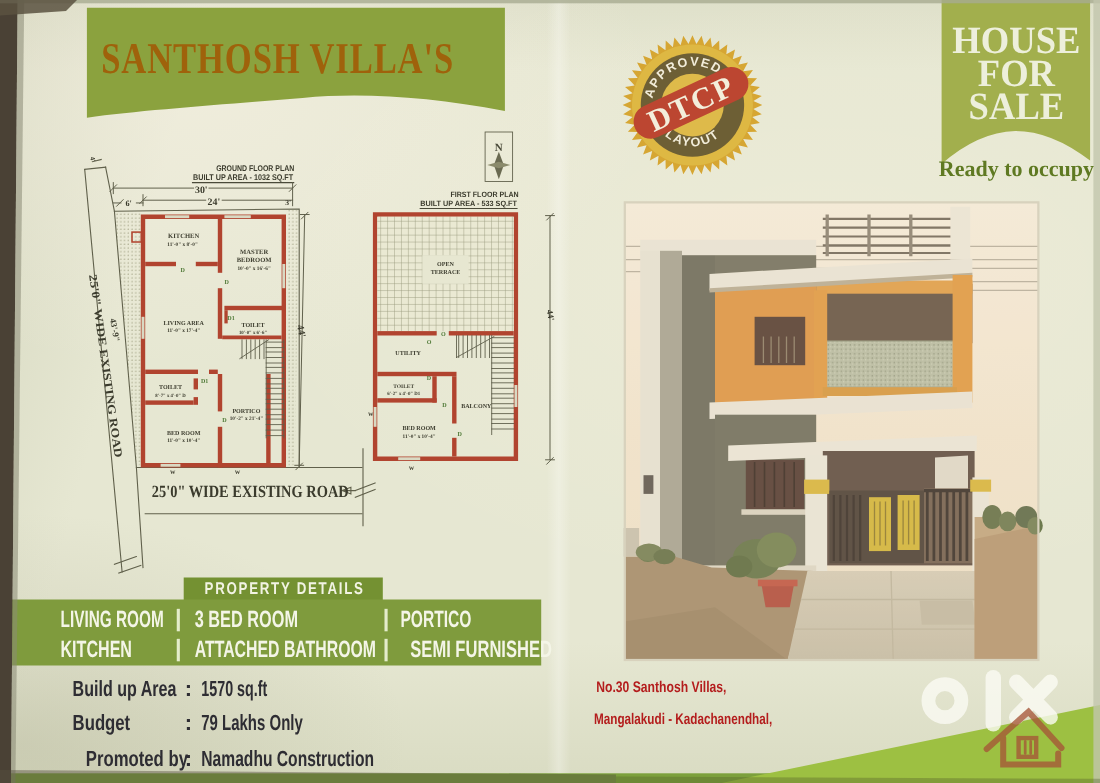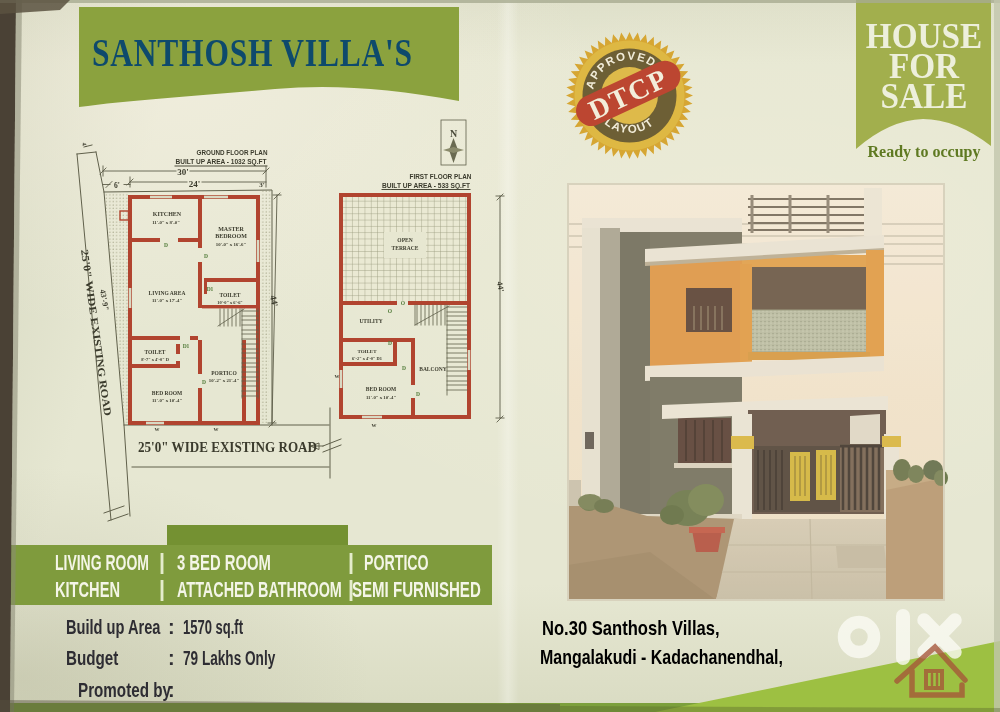--- a/index.html
+++ b/index.html
@@ -9,30 +9,30 @@
     background:
       radial-gradient(900px 500px at 75% 35%, rgba(255,248,230,0.25), rgba(0,0,0,0) 60%),
       radial-gradient(700px 420px at 18% 12%, rgba(248,242,228,0.5), rgba(0,0,0,0) 60%),
       linear-gradient(105deg, rgba(195,198,170,0.45) 0%, rgba(0,0,0,0) 16%), radial-gradient(500px 300px at 2% 95%, rgba(150,150,120,0.25), rgba(0,0,0,0) 70%),
       linear-gradient(180deg, rgba(206,208,182,0.35) 0%, rgba(0,0,0,0) 9%, rgba(0,0,0,0) 82%, rgba(198,202,170,0.40) 100%);}
   .crease{position:absolute;left:497px;top:0;width:22px;height:712px;
     background:linear-gradient(90deg,rgba(0,0,0,0) 0%,rgba(255,255,252,0.30) 50%,rgba(0,0,0,0) 100%);}
   .txt{position:absolute;white-space:nowrap;line-height:1;}
   .sx{display:inline-block;transform-origin:left top;}
   .bannerTxt{left:92px;top:33px;font-family:"Liberation Serif",serif;font-weight:bold;
-    font-size:40px;color:#0c4a6e;letter-spacing:1px;}
+    font-size:40px;color:#a16207;letter-spacing:1px;}
   .hfs{left:856px;top:22px;width:136px;text-align:center;
     font-family:"Liberation Serif",serif;font-weight:bold;font-size:35px;line-height:30px;
     color:#edefda;letter-spacing:0px;transform:scaleX(0.95);transform-origin:center top;}
   .ready{left:852px;top:144px;width:144px;text-align:center;
-    font-family:"Liberation Serif",serif;font-weight:bold;font-size:16px;color:#5e7a1f;}
+    font-family:"Liberation Serif",serif;font-weight:bold;font-size:20px;color:#5e7a1f;}
   .pd{left:186px;top:528px;font-weight:bold;font-size:15.5px;color:#f2f3e2;letter-spacing:2px;}
   .row1,.row2{color:#f4f5e6;font-weight:bold;font-size:21.5px;}
   .info{color:#2e2d33;font-weight:bold;font-size:20px;}
-  .addr{color:#000000;font-weight:bold;font-size:21px;}
+  .addr{color:#b91c1c;font-weight:bold;font-size:14px;}
 </style>
 </head>
 <body>
 <div class="page">
   <div class="bg1"></div>
   <div class="crease"></div>
 
   <svg width="1000" height="712" viewBox="0 0 1000 712" style="position:absolute;left:0;top:0;">
 
     <path d="M79,7 L459,7 L459,101 C390,88 330,84 275,89 C205,95 130,100 79,107 Z" fill="#8ba23a"></path>
@@ -370,37 +370,39 @@
     <rect x="0" y="0" width="1000" height="3" fill="#a8ab90" opacity="0.8"></rect>
     <path d="M0,0 L70,0 L60,10 L0,14 Z" fill="#5a5240" opacity="0.85"></path>
     <rect x="994" y="0" width="6" height="712" fill="#c2c5ab" opacity="0.8"></rect>
     <path d="M0,700 L560,704 L560,712 L0,712 Z" fill="#57503e" opacity="0.45"></path>
       <path d="M560,706 L1000,708 L1000,712 L560,712 Z" fill="#4f5c28" opacity="0.35"></path>
   </svg>
 
   <div class="txt bannerTxt"><span class="sx" style="transform:scaleX(0.787);">SANTHOSH VILLA'S</span></div>
   <div class="txt hfs">HOUSE<br>FOR<br>SALE</div>
   <div class="txt ready">Ready to occupy</div>
+  <div class="txt pd"><span class="sx" style="transform:scaleX(0.78);">PROPERTY DETAILS</span></div>
 
   <div class="txt row1" style="left:55px;top:553px;"><span class="sx" style="transform:scaleX(0.65);">LIVING ROOM</span></div>
   <div class="txt row1" style="left:159px;top:552px;color:#e4ecca;">|</div>
   <div class="txt row1" style="left:177px;top:553px;"><span class="sx" style="transform:scaleX(0.69);">3 BED ROOM</span></div>
   <div class="txt row1" style="left:348px;top:552px;color:#e4ecca;">|</div>
   <div class="txt row1" style="left:364px;top:553px;"><span class="sx" style="transform:scaleX(0.66);">PORTICO</span></div>
 
   <div class="txt row2" style="left:55px;top:580px;"><span class="sx" style="transform:scaleX(0.68);">KITCHEN</span></div>
   <div class="txt row2" style="left:159px;top:579px;color:#e4ecca;">|</div>
   <div class="txt row2" style="left:177px;top:580px;"><span class="sx" style="transform:scaleX(0.67);">ATTACHED BATHROOM</span></div>
   <div class="txt row2" style="left:348px;top:579px;color:#e4ecca;">|</div>
-  <div class="txt row2" style="left:352px;top:580px;"><span class="sx" style="transform:scaleX(0.70);">SEMI FURNISHED</span></div>
+  <div class="txt row2" style="left:373px;top:580px;"><span class="sx" style="transform:scaleX(0.70);">SEMI FURNISHED</span></div>
 
   <div class="txt info" style="left:66px;top:617px;"><span class="sx" style="transform:scaleX(0.73);">Build up Area</span></div>
   <div class="txt info" style="left:168px;top:617px;">:</div>
   <div class="txt info" style="left:183px;top:617px;"><span class="sx" style="transform:scaleX(0.65);">1570 sq.ft</span></div>
   <div class="txt info" style="left:66px;top:648px;"><span class="sx" style="transform:scaleX(0.76);">Budget</span></div>
   <div class="txt info" style="left:168px;top:648px;">:</div>
   <div class="txt info" style="left:183px;top:648px;"><span class="sx" style="transform:scaleX(0.68);">79 Lakhs Only</span></div>
   <div class="txt info" style="left:66px;top:680px;margin-left:12px;"><span class="sx" style="transform:scaleX(0.76);">Promoted by</span></div>
   <div class="txt info" style="left:168px;top:680px;">:</div>
+  <div class="txt info" style="left:183px;top:680px;"><span class="sx" style="transform:scaleX(0.71);">Namadhu Construction</span></div>
 
   <div class="txt addr" style="left:542px;top:617px;"><span class="sx" style="transform:scaleX(0.79);">No.30 Santhosh Villas,</span></div>
   <div class="txt addr" style="left:540px;top:646px;"><span class="sx" style="transform:scaleX(0.76);">Mangalakudi - Kadachanendhal,</span></div>
 </div>
 
 </body></html>

